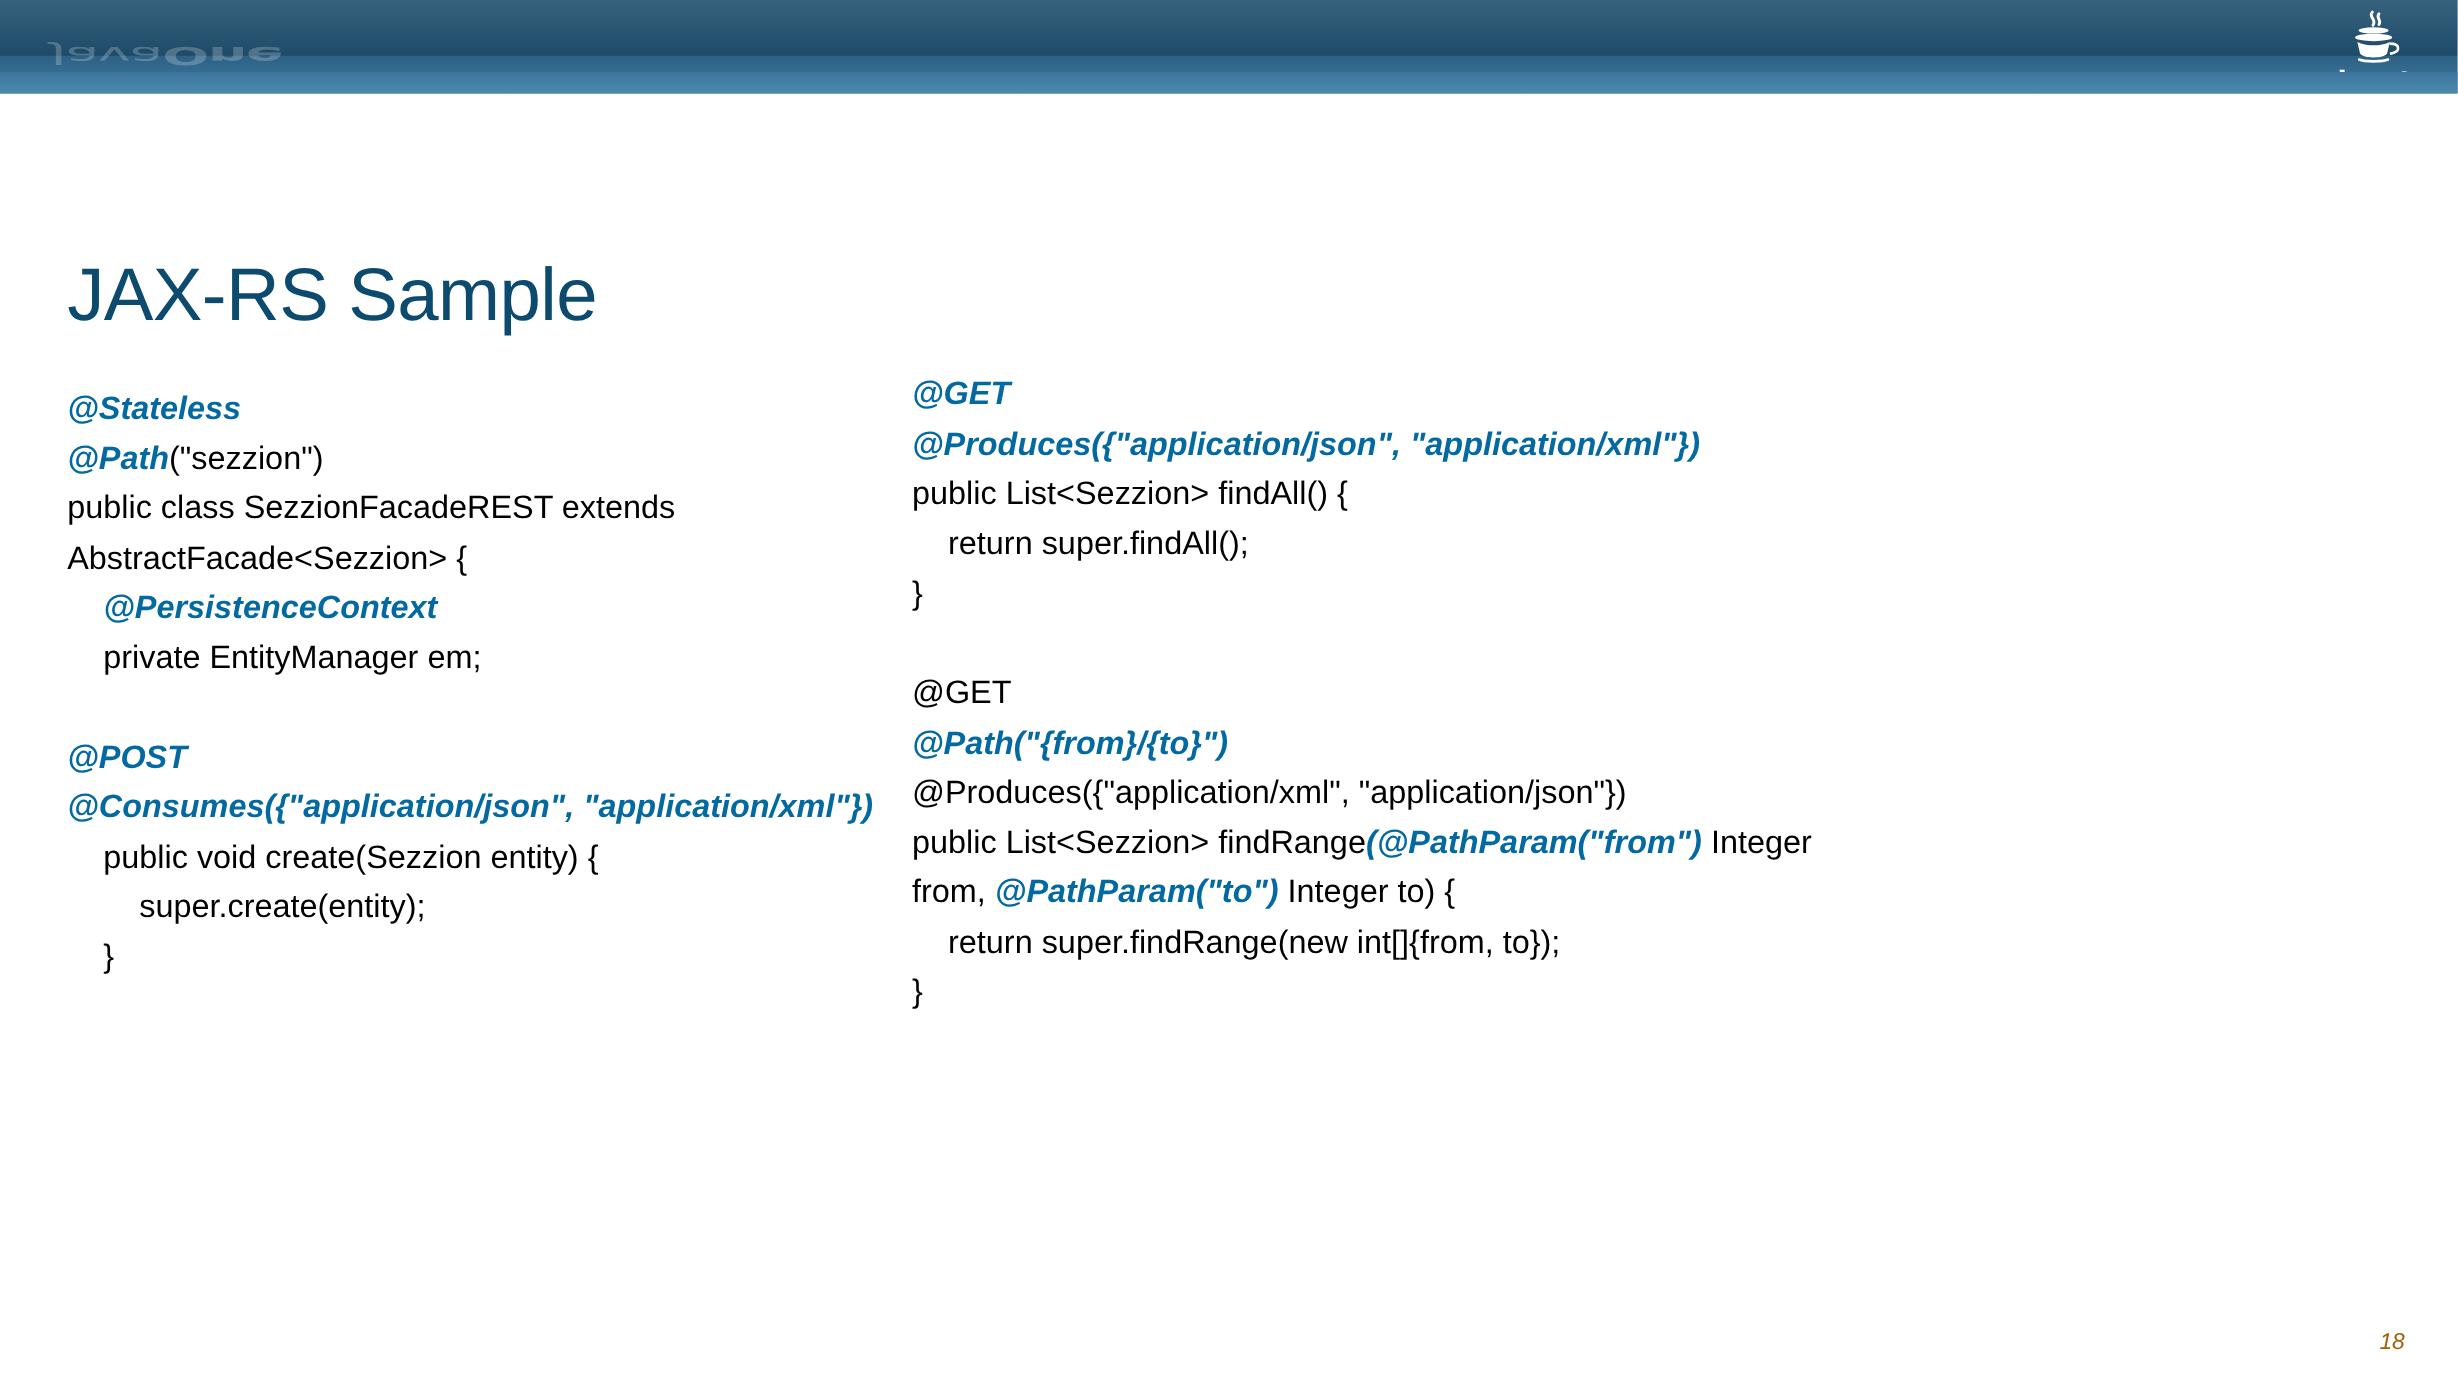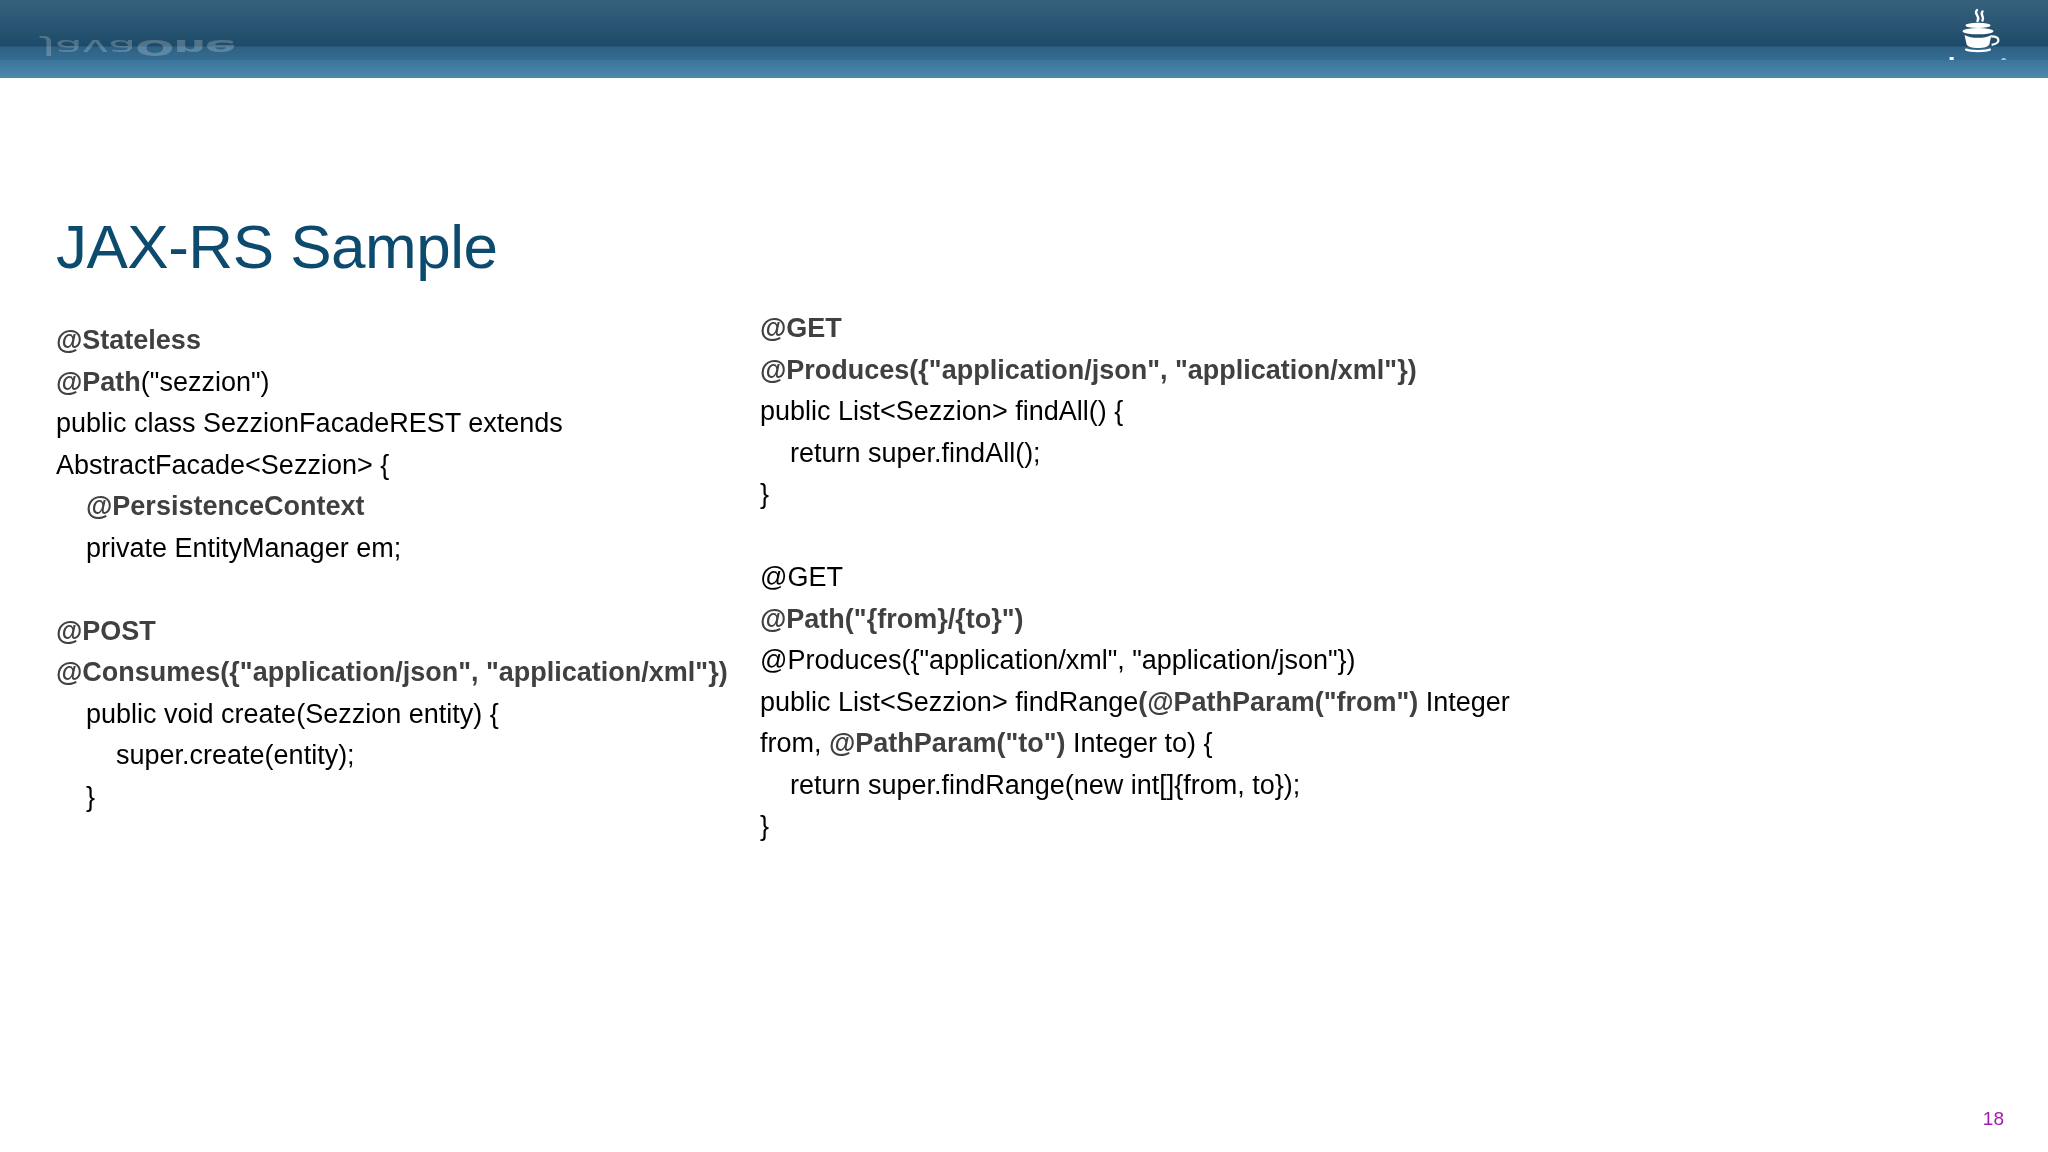--- a/index.html
+++ b/index.html
@@ -83,27 +83,27 @@
     position:absolute;
     font-size:27px;
     line-height:41.5px;
     color:#000000;
     white-space:pre-wrap;
   }
   .col-left{left:56px;top:320px;width:700px;}
   .col-right{left:760px;top:308px;width:790px;}
 
   .code-line{white-space:pre-wrap;}
-  .ann{color:#404040;font-weight:700;}
+  .ann{color:#0369a1;font-weight:700;font-style:italic;}
   .blank{height:41.5px;}
 
   
   .page-number{
     position:absolute;right:44px;bottom:22px;
-    font-size:19px;color:#a21caf;font-weight:400;
+    font-size:19px;color:#a16207;font-weight:400;font-style:italic;
   }
 </style>
 </head>
 <body>
 
 <div class="header">
   <div class="header-sheen"></div>
 
   <div class="javaone-reflection" aria-hidden="true">
     <span>Java</span><span class="bold">One</span>

